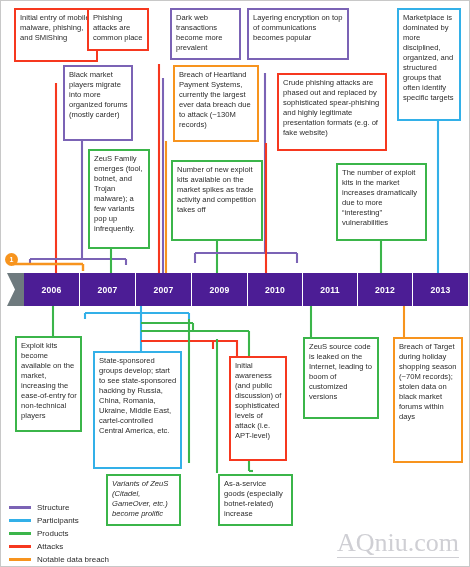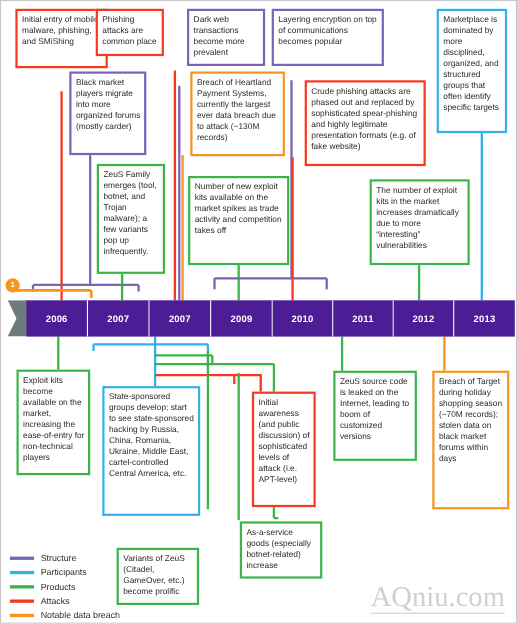--- a/index.html
+++ b/index.html
@@ -177,21 +177,21 @@
   <div class="box products" style="left:14px;top:335px;width:67px;height:96px;">Exploit kits become available on the market, increasing the ease-of-entry for non-technical players</div>
 
   <div class="box participants" style="left:92px;top:350px;width:89px;height:118px;">State-sponsored groups develop; start to see state-sponsored hacking by Russia, China, Romania, Ukraine, Middle East, cartel-controlled Central America, etc.</div>
 
   <div class="box attacks" style="left:228px;top:355px;width:58px;height:105px;">Initial awareness (and public discussion) of sophisticated levels of attack (i.e. APT-level)</div>
 
   <div class="box products" style="left:302px;top:336px;width:76px;height:82px;">ZeuS source code is leaked on the Internet, leading to boom of customized versions</div>
 
   <div class="box breach" style="left:392px;top:336px;width:70px;height:126px;">Breach of Target during holiday shopping season (~70M records); stolen data on black market forums within days</div>
 
-  <div class="box products" style="left:105px;top:497px;width:75px;height:52px;">Variants of ZeuS (Citadel, GameOver, etc.) become prolific</div>
+  <div class="box products" style="left:105px;top:473px;width:75px;height:52px;font-style:italic;">Variants of ZeuS (Citadel, GameOver, etc.) become prolific</div>
 
   <div class="box products" style="left:217px;top:473px;width:75px;height:52px;">As-a-service goods (especially botnet-related) increase</div>
 
   <div id="legend">
     <div class="lrow">
       <span class="lswatch" style="background:#7b63b5;"></span>
       <span class="ltext">Structure</span>
     </div>
     <div class="lrow">
       <span class="lswatch" style="background:#33b0e8;"></span>

